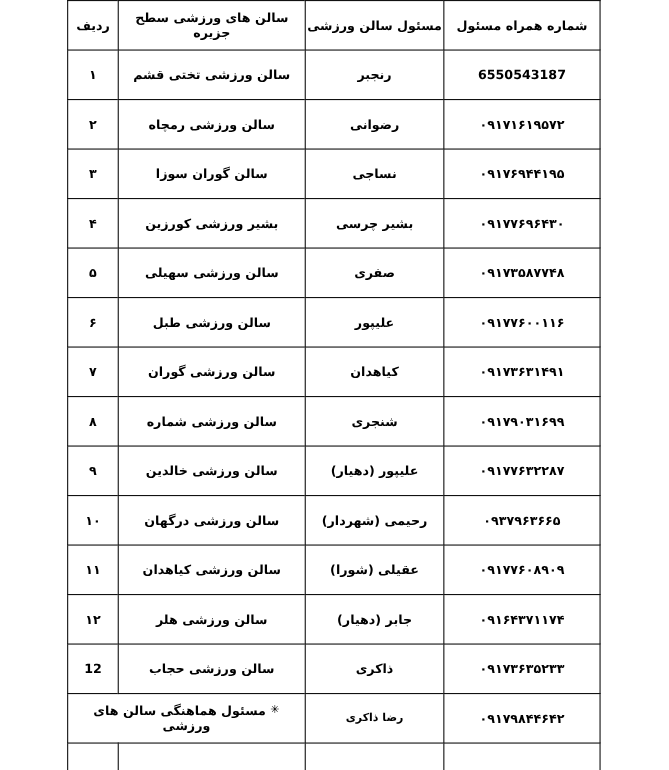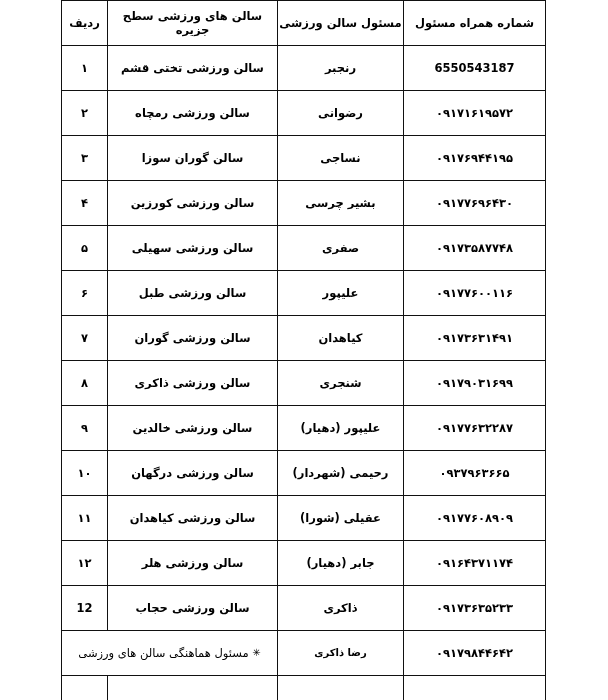--- a/index.html
+++ b/index.html
@@ -56,21 +56,21 @@
   td.cell-row {
     font-size: 11.5px;
     letter-spacing: 0.5px;
   }
   td.cell-phone {
     letter-spacing: 0.3px;
     font-size: 11.5px;
   }
   tr.footer-row td.footer-label {
     font-size: 11.5px;
-    font-weight: normal;
+    font-weight: bold;
     text-align: center;
   }
   tr.footer-row td.footer-name {
     font-size: 10px;
   }
   .blank-row td {
     height: 26px;
   }
   .star {
     font-size: 10px;
@@ -112,21 +112,21 @@
         </tr>
         <tr>
           <td class="cell-phone">۰۹۱۷۶۹۴۴۱۹۵</td>
           <td class="cell-name">نساجی</td>
           <td class="cell-hall">سالن گوران سوزا</td>
           <td class="cell-row">۳</td>
         </tr>
         <tr>
           <td class="cell-phone">۰۹۱۷۷۶۹۶۴۳۰</td>
           <td class="cell-name">بشیر چرسی</td>
-          <td class="cell-hall">سالن ورزشی کورزین</td>
+          <td class="cell-hall">بشیر ورزشی کورزین</td>
           <td class="cell-row">۴</td>
         </tr>
         <tr>
           <td class="cell-phone">۰۹۱۷۳۵۸۷۷۴۸</td>
           <td class="cell-name">صفری</td>
           <td class="cell-hall">سالن ورزشی سهیلی</td>
           <td class="cell-row">۵</td>
         </tr>
         <tr>
           <td class="cell-phone">۰۹۱۷۷۶۰۰۱۱۶</td>
@@ -136,21 +136,21 @@
         </tr>
         <tr>
           <td class="cell-phone">۰۹۱۷۳۶۳۱۴۹۱</td>
           <td class="cell-name">کیاهدان</td>
           <td class="cell-hall">سالن ورزشی گوران</td>
           <td class="cell-row">۷</td>
         </tr>
         <tr>
           <td class="cell-phone">۰۹۱۷۹۰۳۱۶۹۹</td>
           <td class="cell-name">شنجری</td>
-          <td class="cell-hall">سالن ورزشی ذاکری</td>
+          <td class="cell-hall">سالن ورزشی شماره</td>
           <td class="cell-row">۸</td>
         </tr>
         <tr>
           <td class="cell-phone">۰۹۱۷۷۶۳۲۲۸۷</td>
           <td class="cell-name">علیپور (دهیار)</td>
           <td class="cell-hall">سالن ورزشی خالدین</td>
           <td class="cell-row">۹</td>
         </tr>
         <tr>
           <td class="cell-phone">۰۹۳۷۹۶۳۶۶۵</td>

